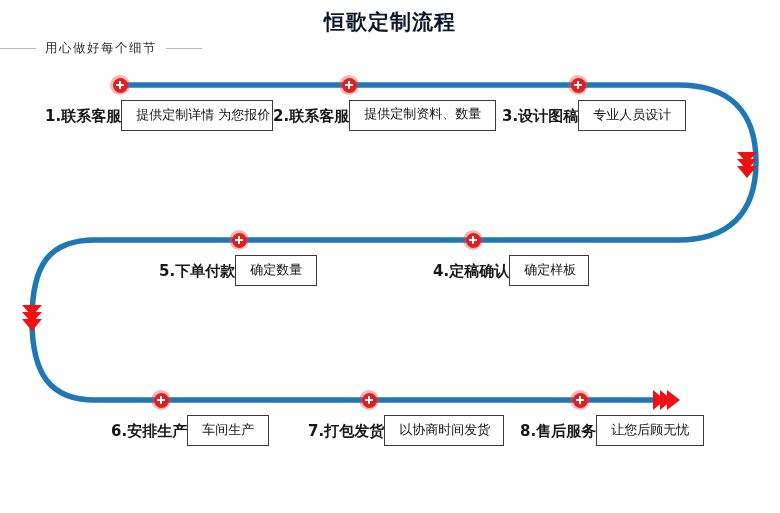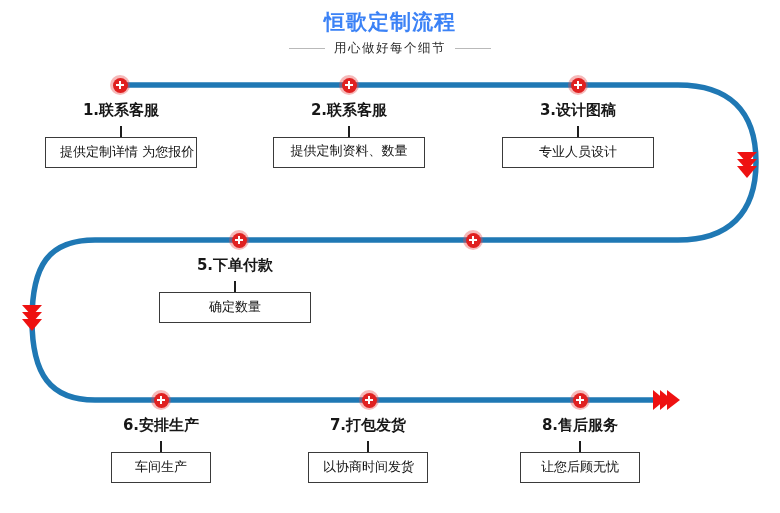--- a/index.html
+++ b/index.html
@@ -20,28 +20,28 @@
   .header {
     position: absolute;
     left: 0;
     top: 8px;
     width: 780px;
     text-align: center;
   }
   .title {
     font-size: 21px;
     font-weight: bold;
-    color: #3b82f6;
+    color: #0f172a;
     letter-spacing: 1px;
     line-height: 28px;
   }
   .subtitle-row {
     display: flex;
     align-items: center;
-    justify-content: center;
+    justify-content: flex-start;
     gap: 9px;
     margin-top: 4px;
   }
   .sub-rule {
     display: block;
     width: 36px;
     height: 1px;
     background: #b9b9b9;
   }
   .subtitle {
@@ -97,21 +97,20 @@
     left: 3.5px;
     margin-top: -0.6px;
     height: 1.3px;
     width: 8px;
   }
 
   
   .step {
     position: absolute;
     display: flex;
-    flex-direction: column;
     align-items: center;
     white-space: nowrap;
   }
   .step-title {
     font-size: 15px;
     font-weight: bold;
     color: #171717;
     line-height: 20px;
   }
   .step-tick {
@@ -211,20 +210,25 @@
     <div class="step-tick"></div>
     <div class="step-box" style="width:152px;font-family:Liberation Mono, monospace;">提供定制资料、数量</div>
   </div>
 
   <div class="step" style="left:502px; top:100px; width:152px;">
     <div class="step-title">3.设计图稿</div>
     <div class="step-tick"></div>
     <div class="step-box" style="width:152px;">专业人员设计</div>
   </div>
 
+  <div class="step" style="left:433px; top:255px; width:80px;">
+    <div class="step-title">4.定稿确认</div>
+    <div class="step-tick"></div>
+    <div class="step-box" style="width:80px;">确定样板</div>
+  </div>
 
   <div class="step" style="left:159px; top:255px; width:152px;">
     <div class="step-title">5.下单付款</div>
     <div class="step-tick"></div>
     <div class="step-box" style="width:152px;">确定数量</div>
   </div>
 
   <div class="step" style="left:111px; top:415px; width:100px;">
     <div class="step-title">6.安排生产</div>
     <div class="step-tick"></div>

